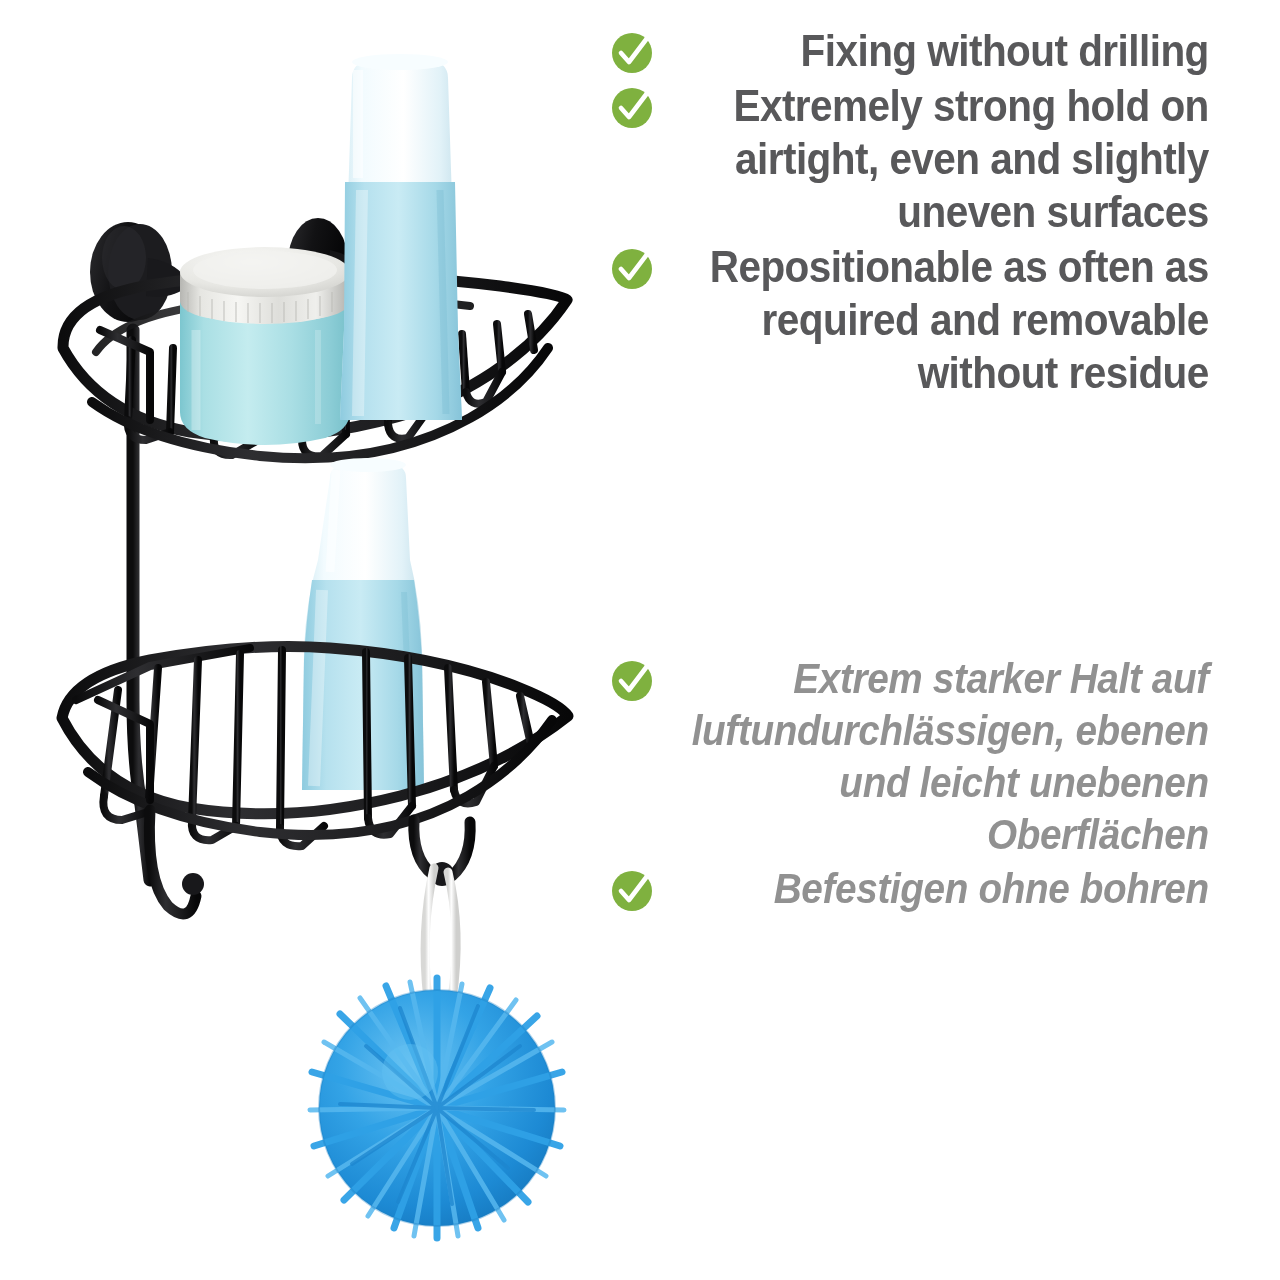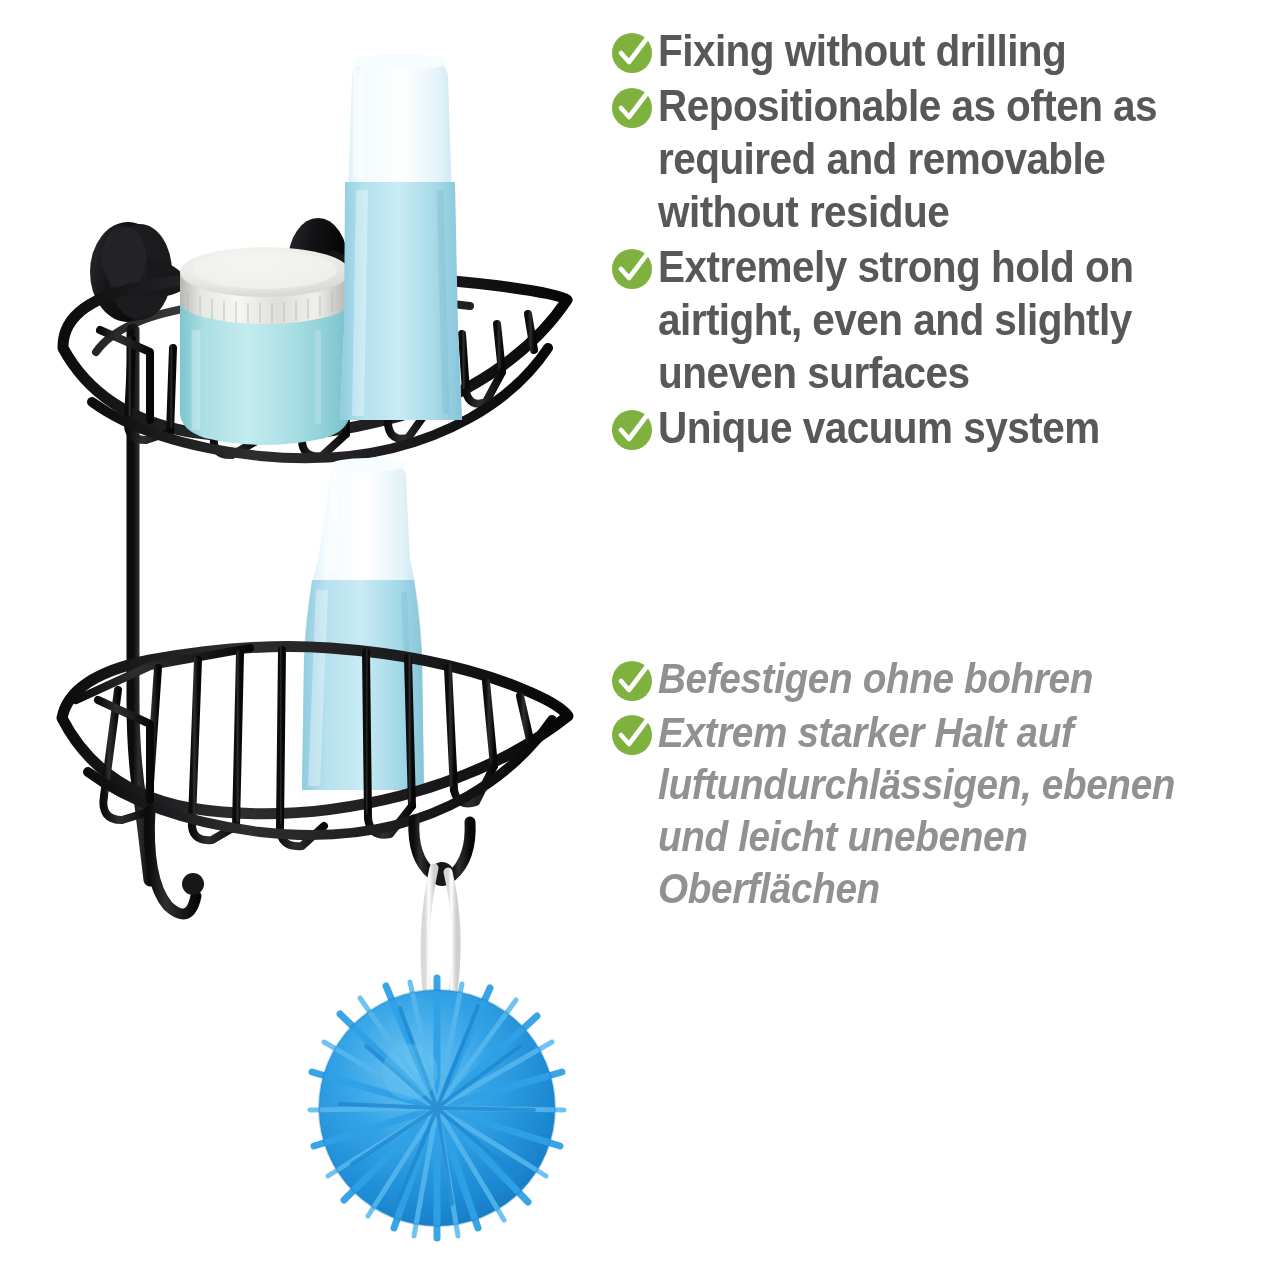--- a/index.html
+++ b/index.html
@@ -24,21 +24,21 @@
     position: absolute;
     left: 0; top: 0;
     width: 600px; height: 1280px;
   }
   #product-svg { display: block; width: 600px; height: 1280px; }
 
   
   #feature-panel {
     position: absolute;
     left: 600px; top: 0;
-    width: 680px; height: 1280px;
+    width: 680px; height: 1280px; text-align: right;
   }
 
   .feature-list { position: absolute; left: 0; width: 680px; }
   #list-en { top: 24px; }
   #list-de { top: 652px; }
 
   .feature-row {
     display: flex;
     align-items: flex-start;
     margin-bottom: 2px;
@@ -368,63 +368,54 @@
         <span class="feature-text">Fixing without drilling</span>
       </div>
 
       <div class="feature-row">
         <span class="check-slot">
           <svg class="check-icon" viewBox="0 0 46 46">
             <circle cx="22" cy="24" r="20" fill="#7fb13f"></circle>
             <path d="M11 24 L19 33 L41 4" fill="none" stroke="#ffffff" stroke-width="4.6" stroke-linecap="round" stroke-linejoin="round"></path>
           </svg>
         </span>
-        <span class="feature-text">Repositionable as often as required and removable without residue</span>
+        <span class="feature-text">Extremely strong hold on airtight, even and slightly uneven surfaces</span>
       </div>
 
       <div class="feature-row">
         <span class="check-slot">
           <svg class="check-icon" viewBox="0 0 46 46">
             <circle cx="22" cy="24" r="20" fill="#7fb13f"></circle>
             <path d="M11 24 L19 33 L41 4" fill="none" stroke="#ffffff" stroke-width="4.6" stroke-linecap="round" stroke-linejoin="round"></path>
           </svg>
         </span>
-        <span class="feature-text">Extremely strong hold on airtight, even and slightly uneven surfaces</span>
+        <span class="feature-text">Repositionable as often as required and removable without residue</span>
       </div>
+
+    </div>
+
+    <div class="feature-list" id="list-de">
 
       <div class="feature-row">
         <span class="check-slot">
           <svg class="check-icon" viewBox="0 0 46 46">
             <circle cx="22" cy="24" r="20" fill="#7fb13f"></circle>
             <path d="M11 24 L19 33 L41 4" fill="none" stroke="#ffffff" stroke-width="4.6" stroke-linecap="round" stroke-linejoin="round"></path>
           </svg>
         </span>
-        <span class="feature-text">Unique vacuum system</span>
+        <span class="feature-text">Extrem starker Halt auf luftundurchlässigen, ebenen und leicht unebenen Oberflächen</span>
       </div>
-    </div>
-
-    <div class="feature-list" id="list-de">
 
       <div class="feature-row">
         <span class="check-slot">
           <svg class="check-icon" viewBox="0 0 46 46">
             <circle cx="22" cy="24" r="20" fill="#7fb13f"></circle>
             <path d="M11 24 L19 33 L41 4" fill="none" stroke="#ffffff" stroke-width="4.6" stroke-linecap="round" stroke-linejoin="round"></path>
           </svg>
         </span>
         <span class="feature-text">Befestigen ohne bohren</span>
       </div>
 
-      <div class="feature-row">
-        <span class="check-slot">
-          <svg class="check-icon" viewBox="0 0 46 46">
-            <circle cx="22" cy="24" r="20" fill="#7fb13f"></circle>
-            <path d="M11 24 L19 33 L41 4" fill="none" stroke="#ffffff" stroke-width="4.6" stroke-linecap="round" stroke-linejoin="round"></path>
-          </svg>
-        </span>
-        <span class="feature-text">Extrem starker Halt auf luftundurchlässigen, ebenen und leicht unebenen Oberflächen</span>
-      </div>
-
 
     </div>
 
   </div>
 </div>
 
 </body></html>

